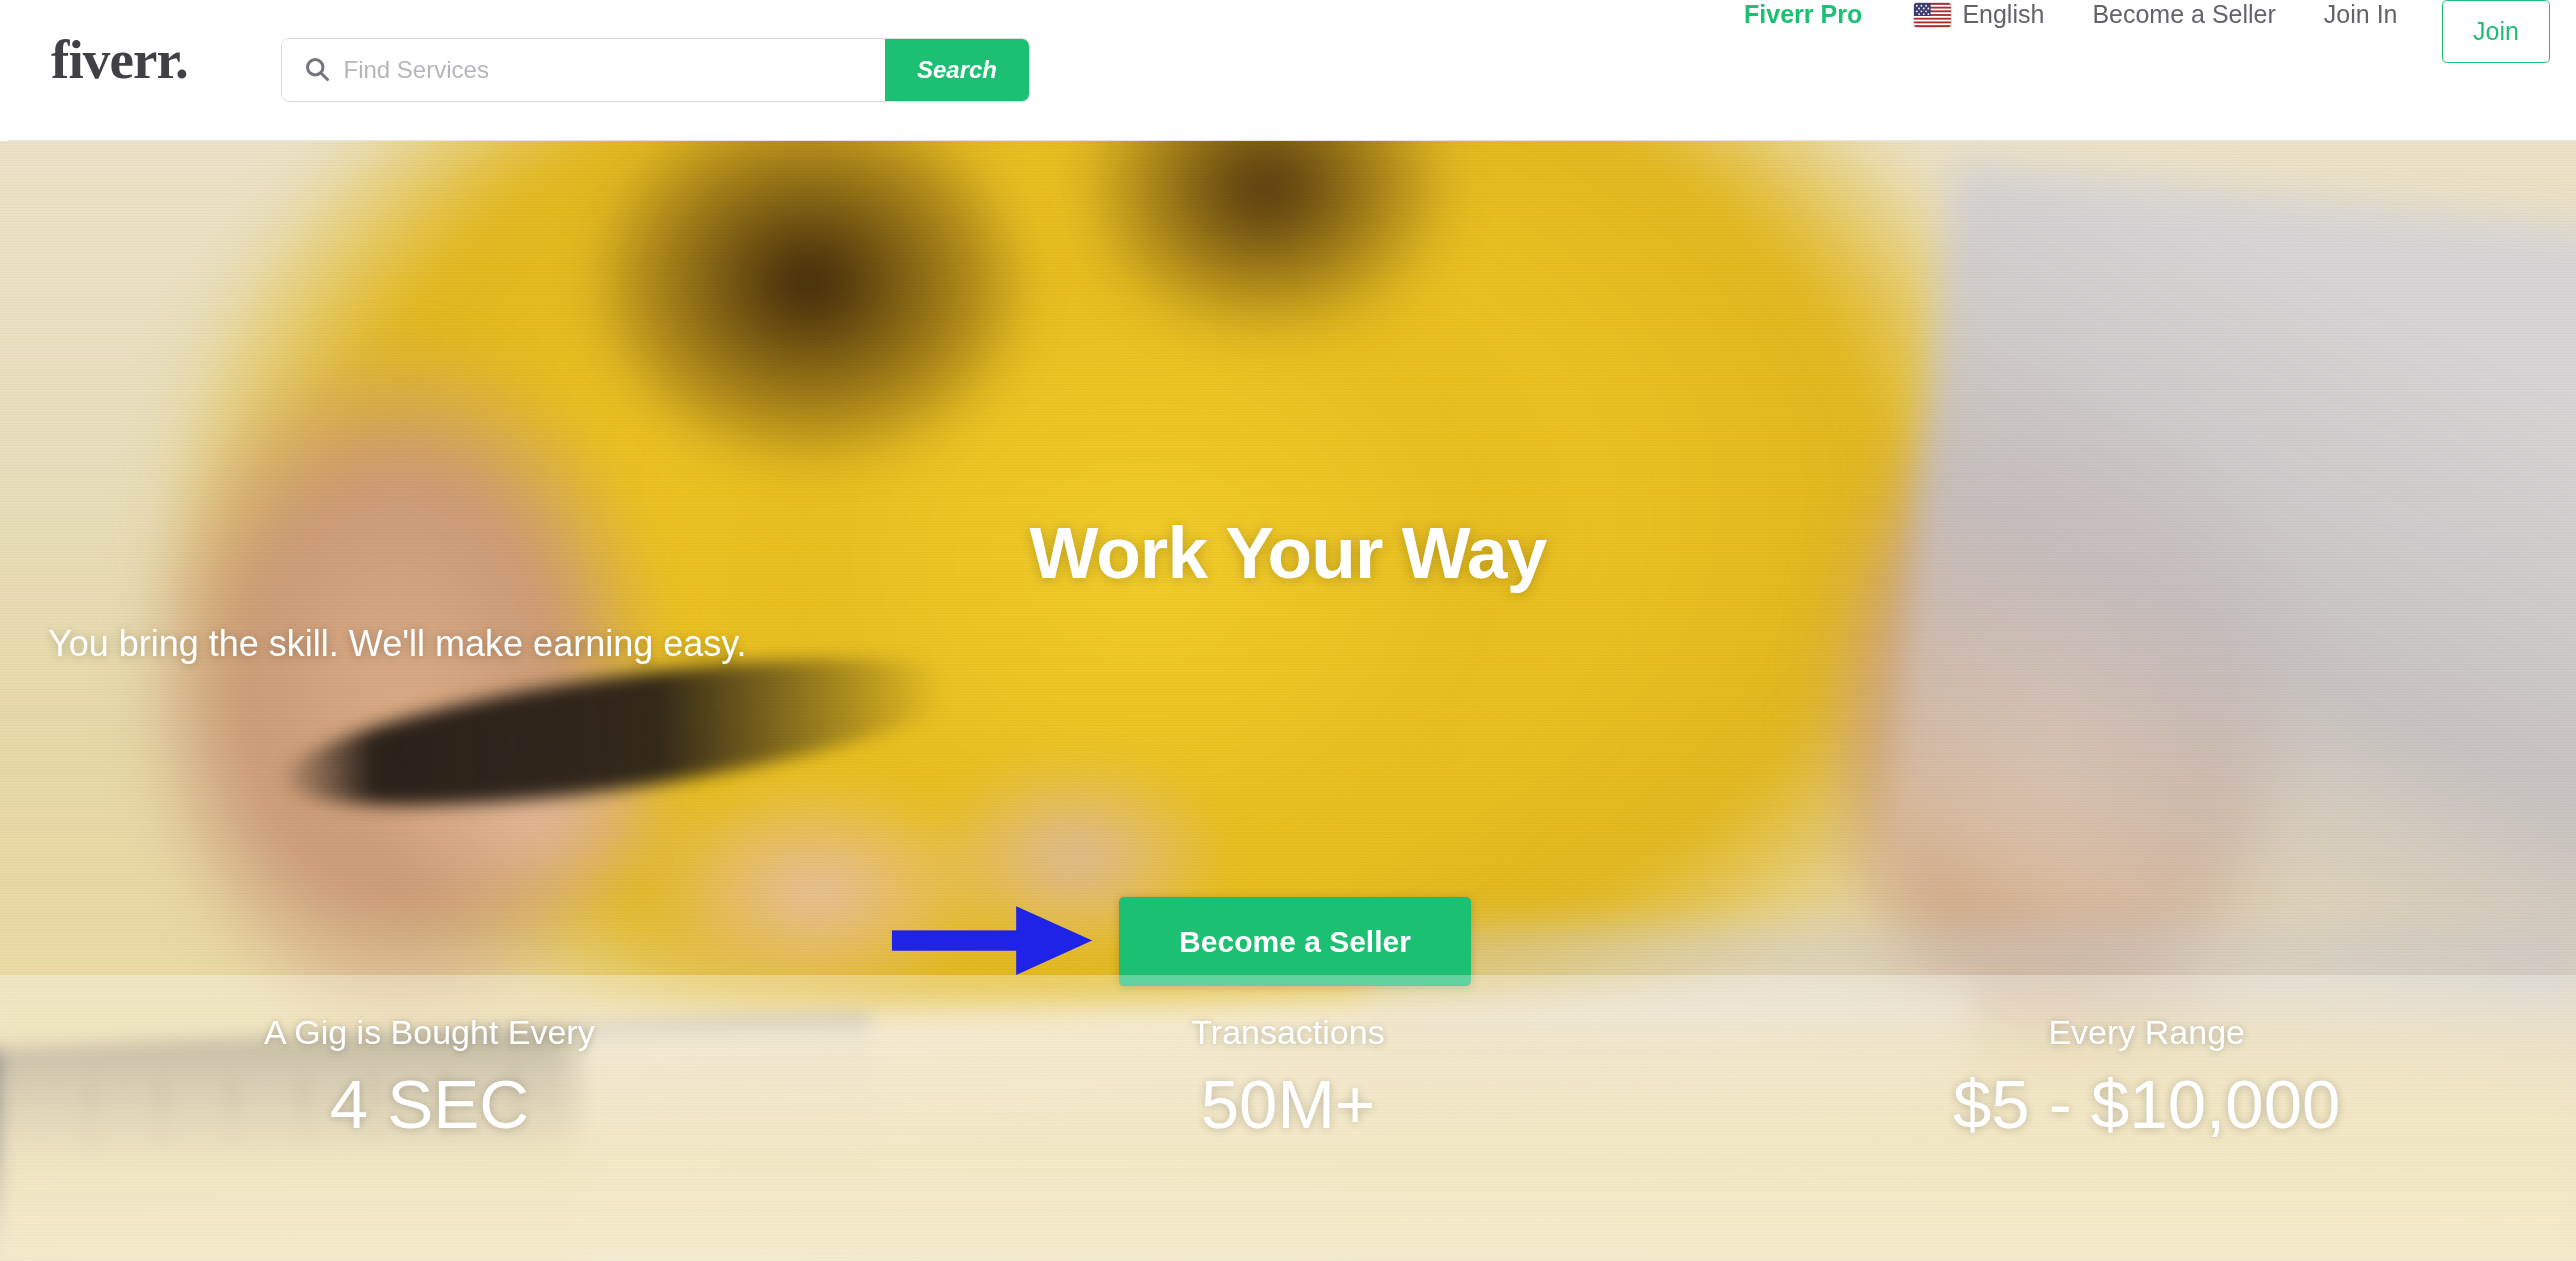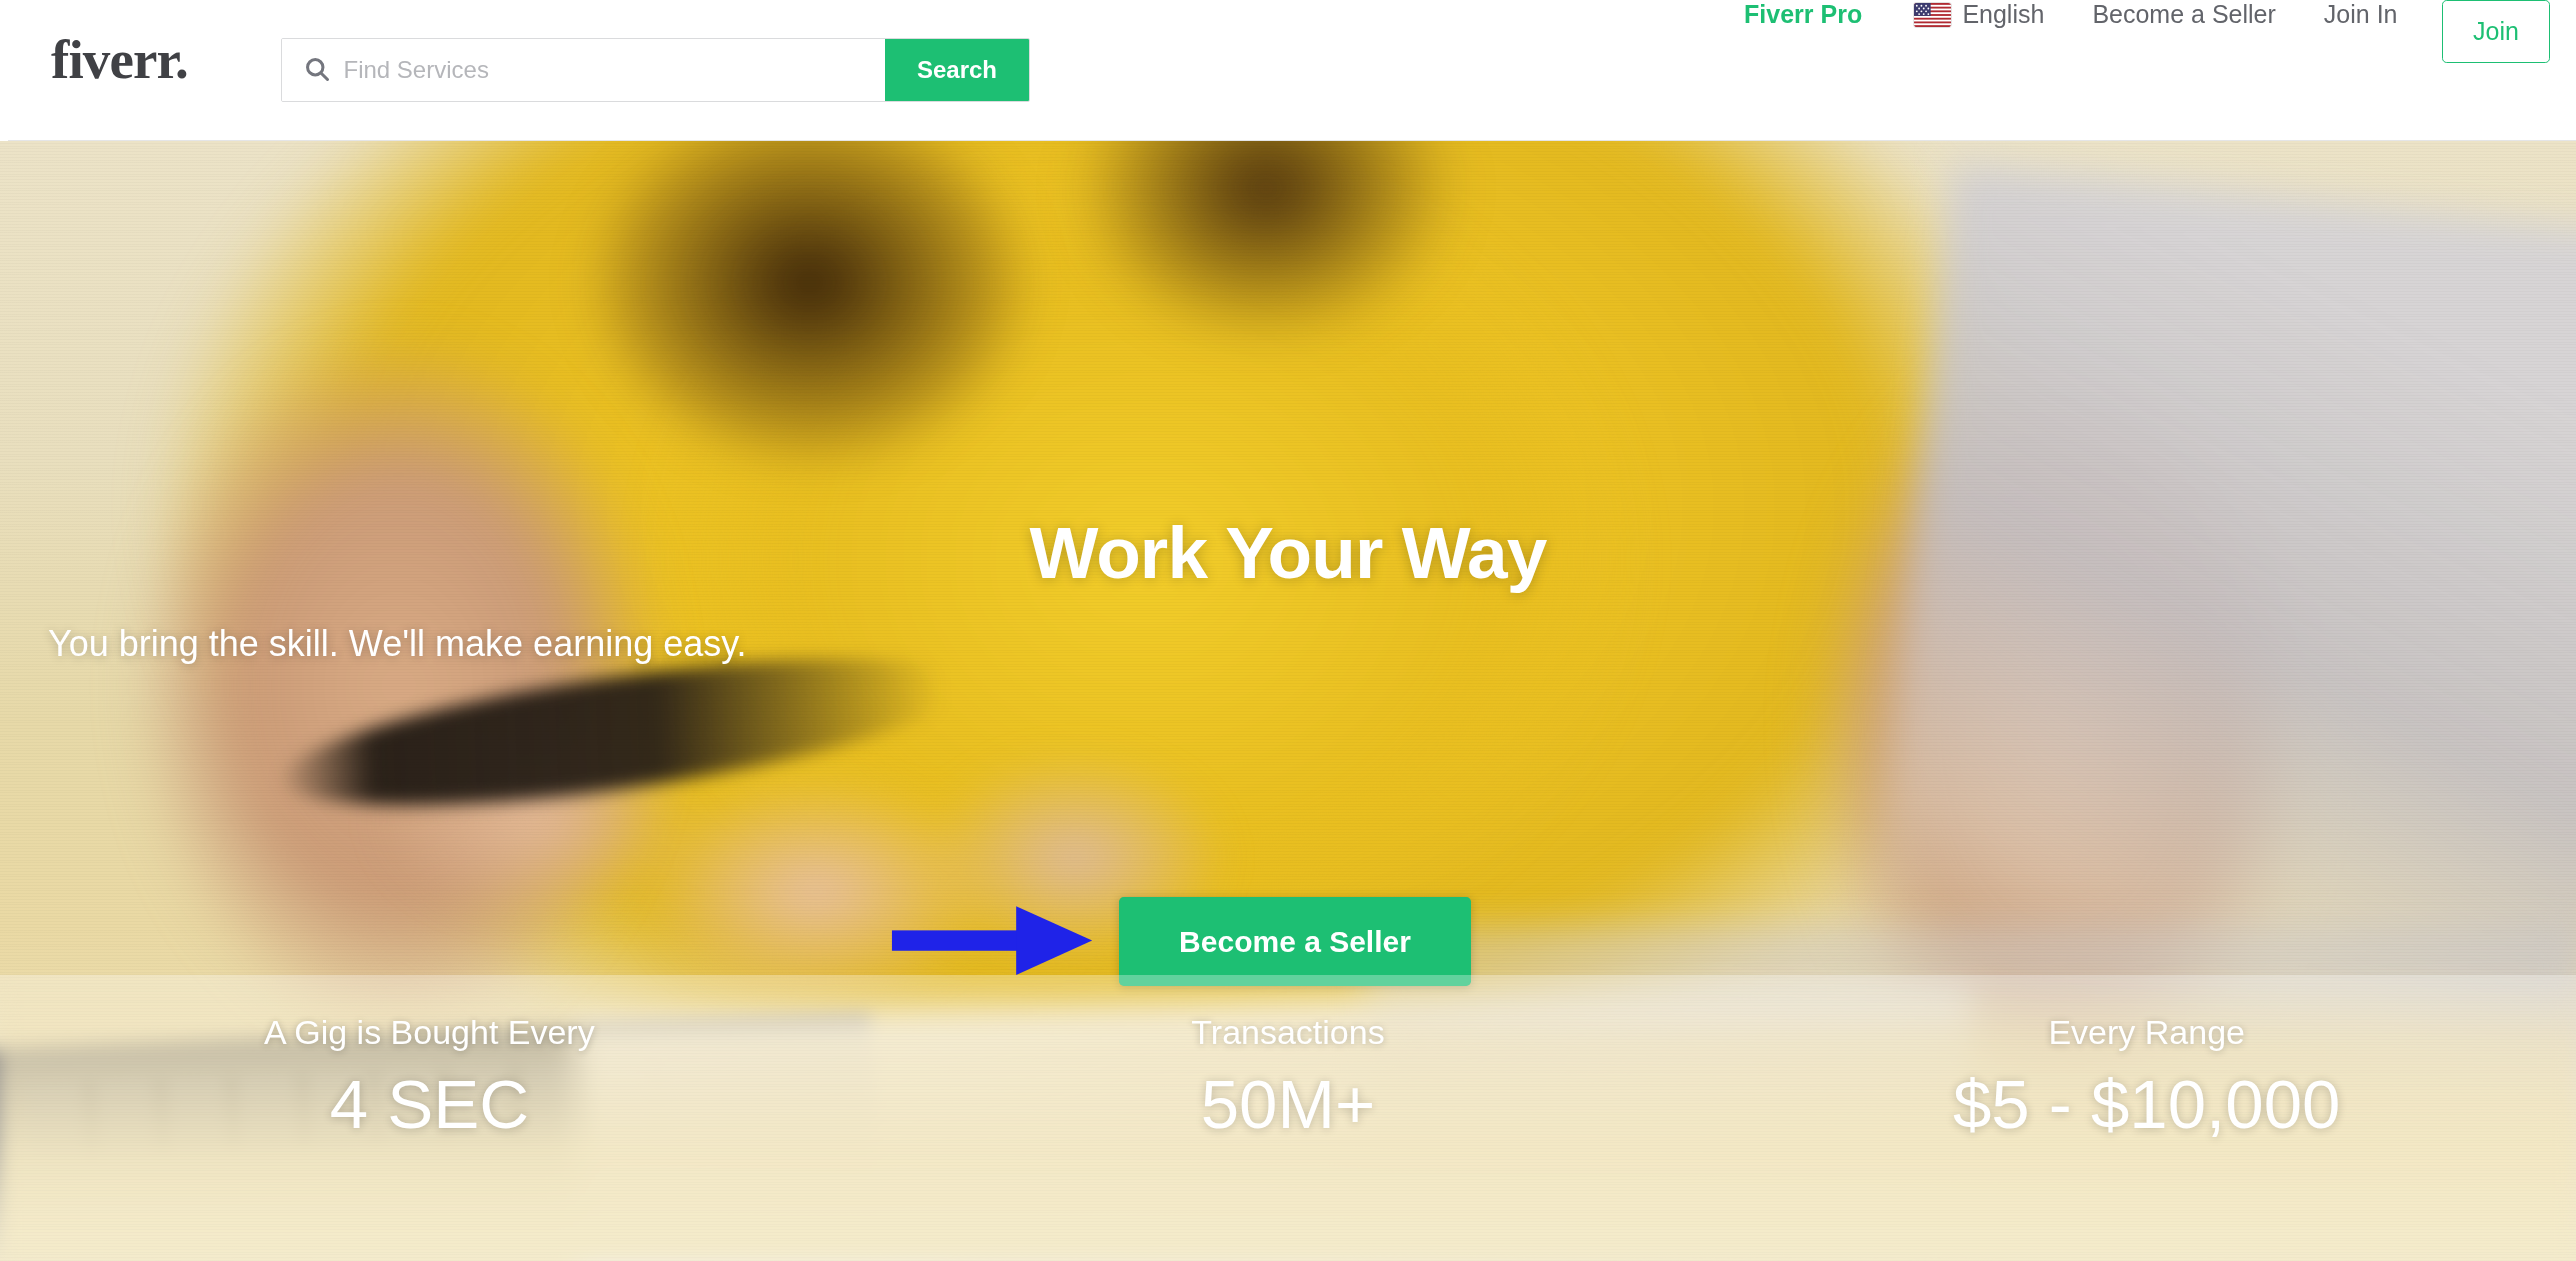--- a/index.html
+++ b/index.html
@@ -22,38 +22,38 @@
     font-family:"Liberation Serif", serif;
     font-size:55px; font-weight:bold; color:#404145;
     letter-spacing:-0.9px; line-height:1;
   }
   .logo .dot { color:#404145; }
 
   .searchbar {
     position:absolute; left:273px; top:38px;
     width:749px; height:64px;
     display:flex; align-items:stretch;
-    border:0.9px solid #dadbdd; border-radius:2px;
+    border:0.9px solid #dadbdd; border-radius:8px;
     background:#fff; overflow:hidden;
   }
   .search-field {
     flex:1; display:flex; align-items:center;
     padding-left:20.5px; gap:13px; background:#fff;
   }
   .search-icon { flex:0 0 auto; display:block; }
   .search-input {
     border:0; outline:0; background:transparent;
     font-family:"Liberation Sans", sans-serif;
     font-size:24px; color:#62646a; width:100%;
   }
   .search-input::placeholder { color:#b5b6ba; }
   .search-btn {
     flex:0 0 144px; background:#1dbf73; border:0;
     color:#fff; font-family:"Liberation Sans", sans-serif;
-    font-size:24px; font-weight:bold; cursor:pointer;
+    font-size:24px; font-weight:bold; cursor:pointer;font-style:italic;
   }
 
   .nav {
     position:absolute; right:34px; top:0; height:141px;
     display:flex; align-items:flex-start; gap:0;
   }
   .nav-item {
     font-size:25px; color:#62646a;
     padding:0 24px; cursor:pointer; white-space:nowrap;
     display:flex; align-items:center; gap:11.2px;

